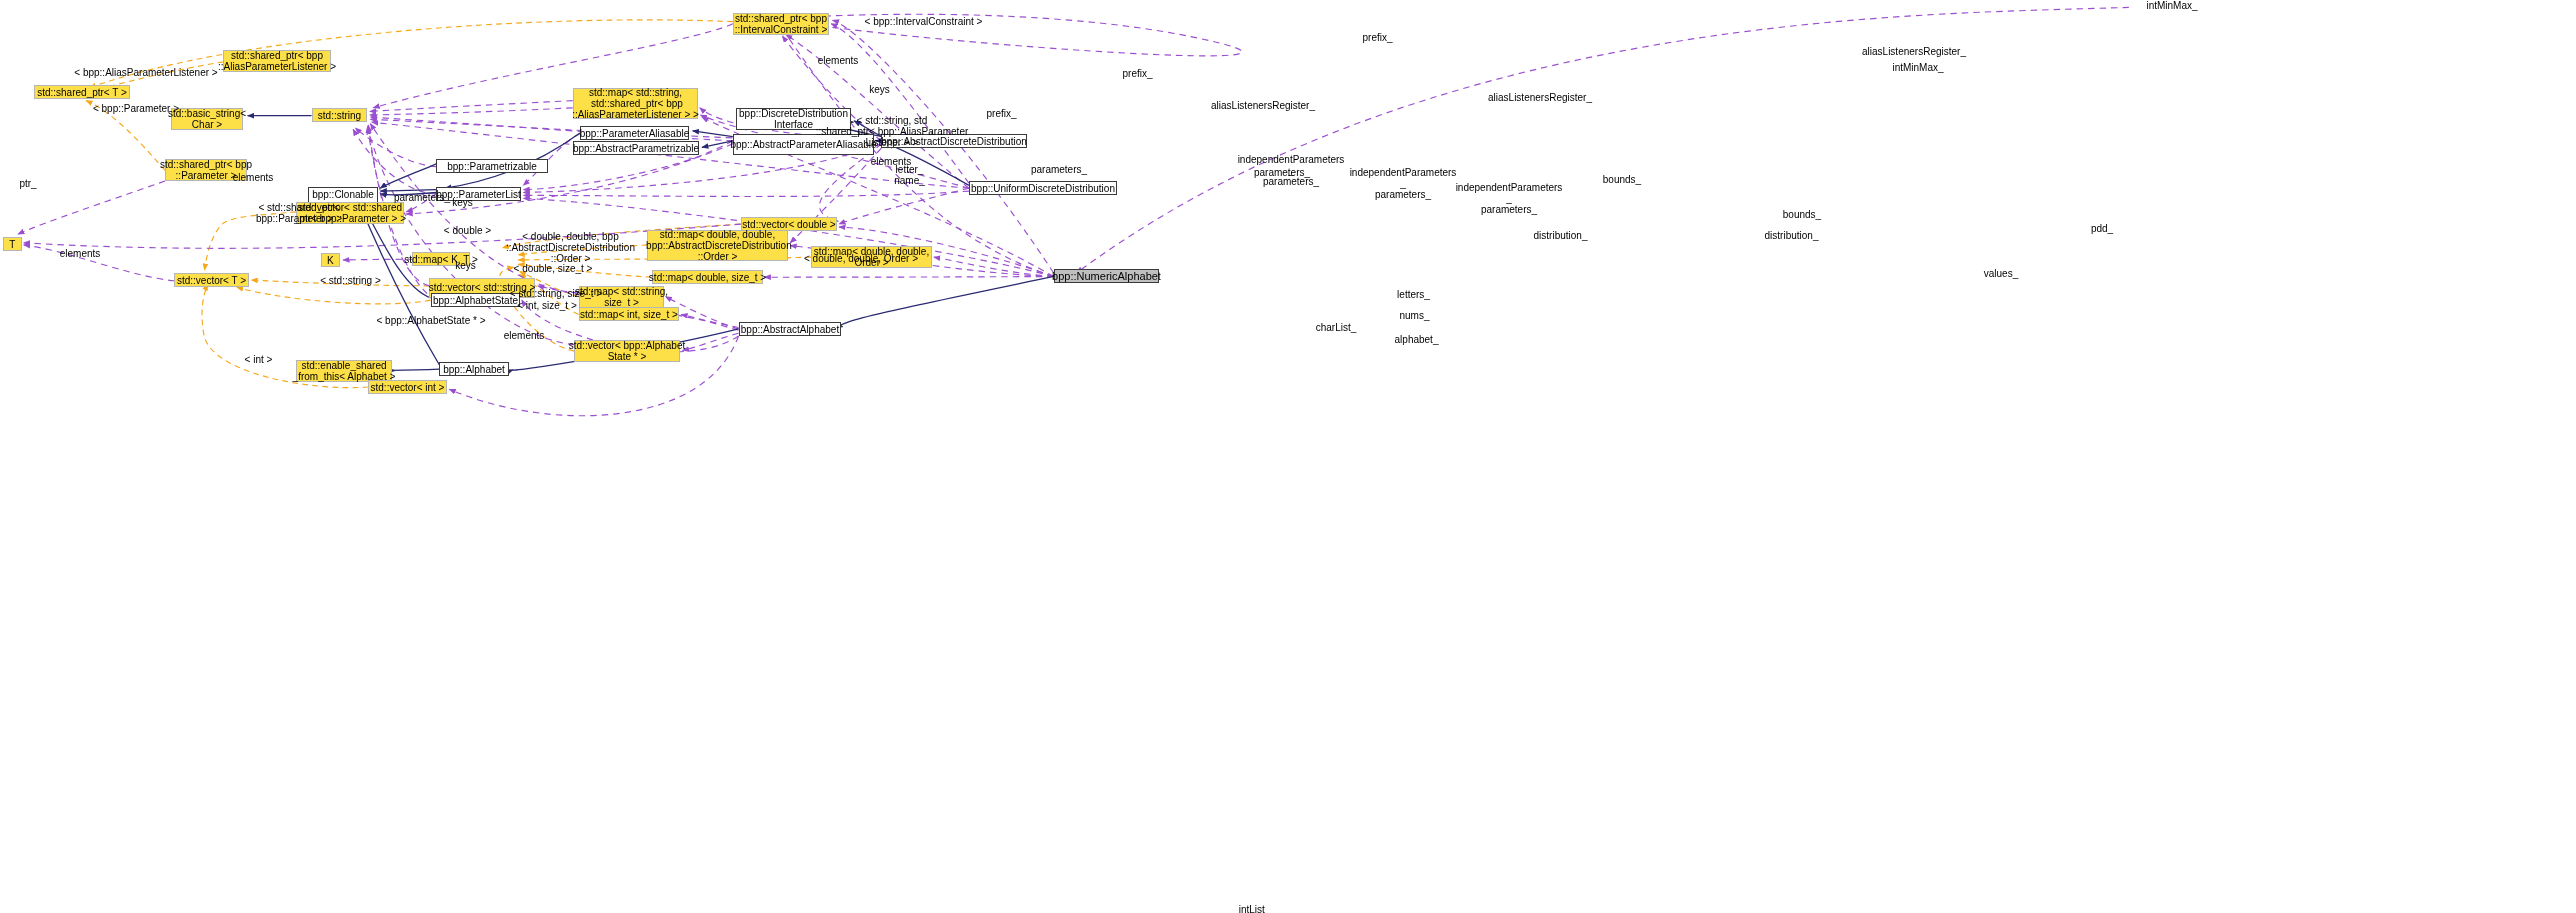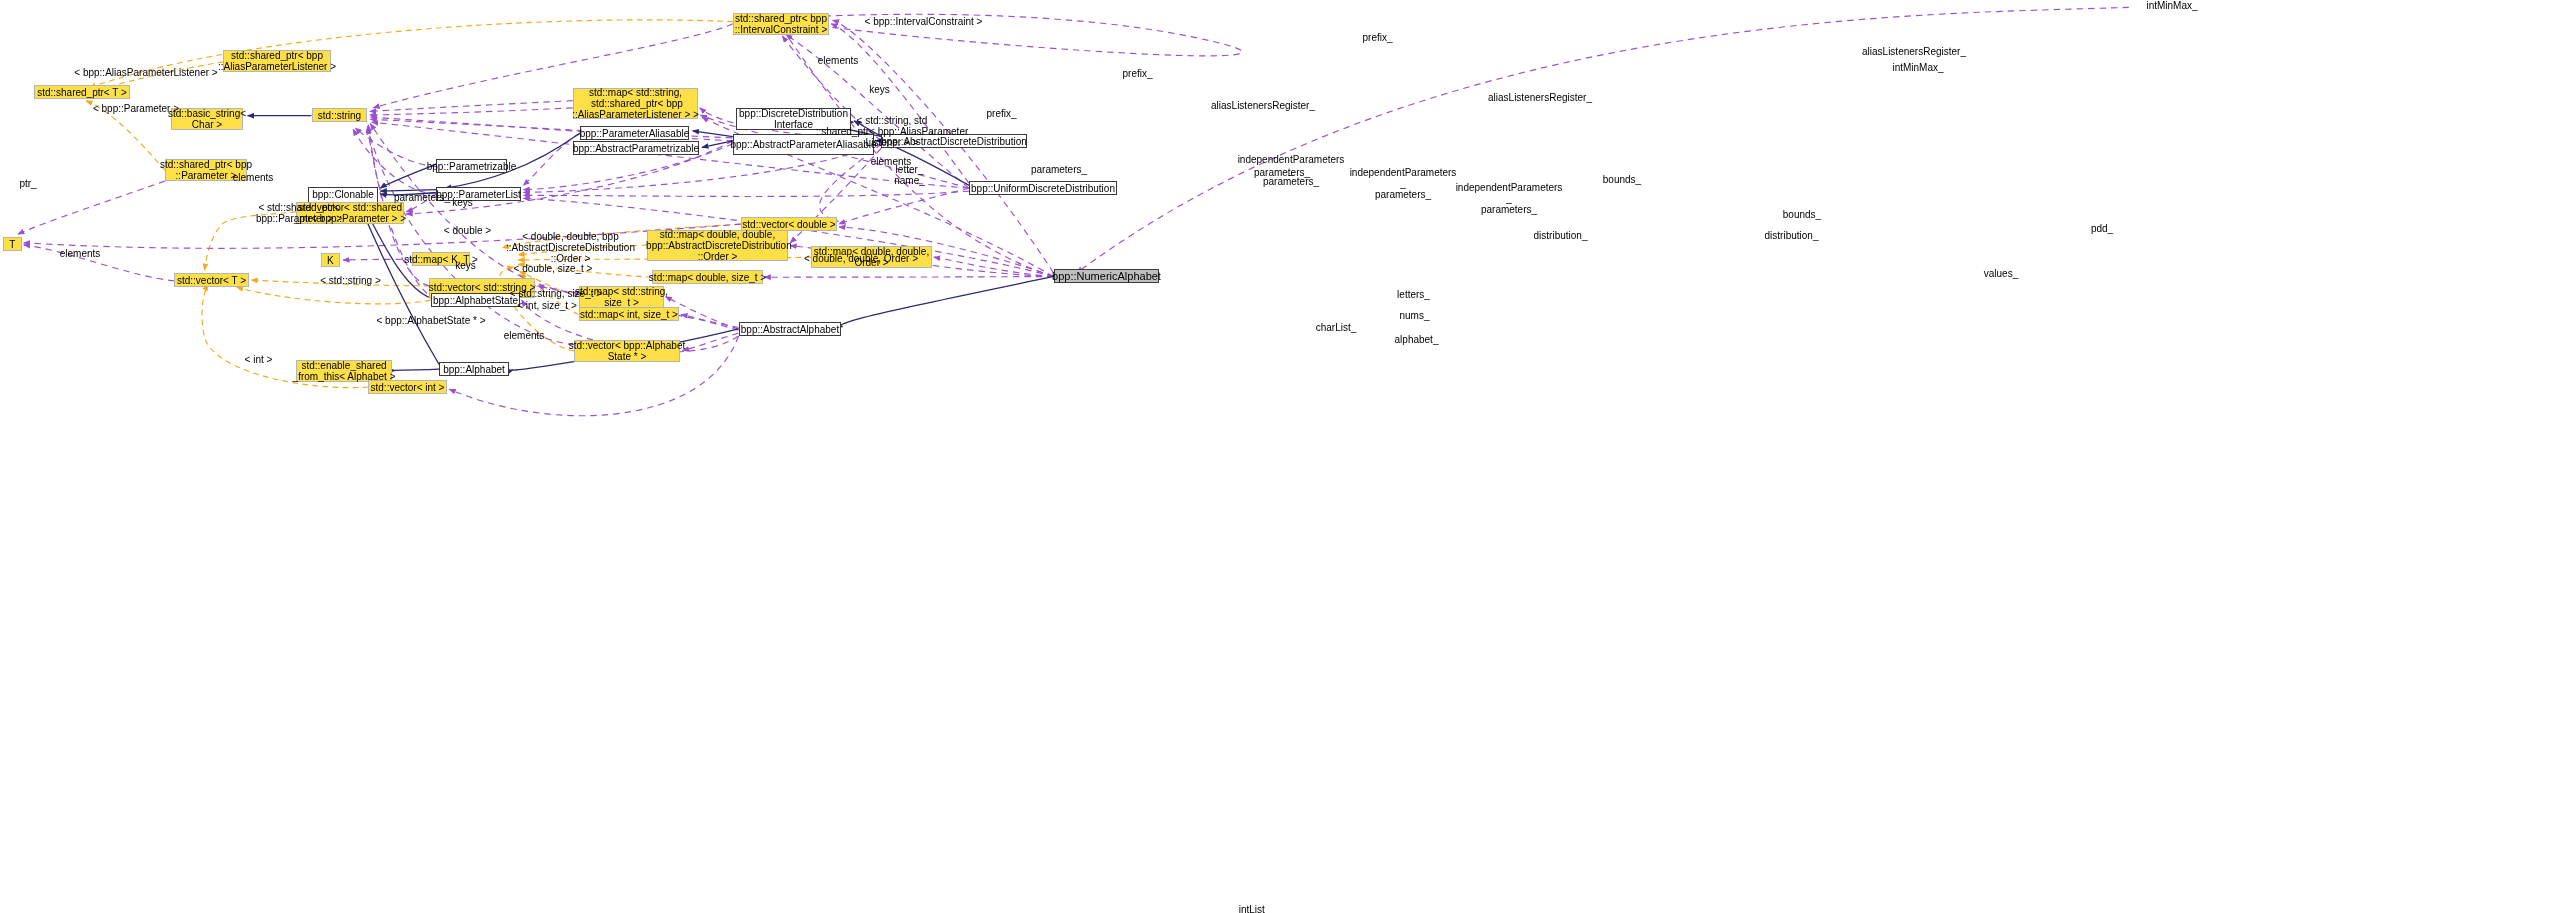--- a/index.html
+++ b/index.html
@@ -150,21 +150,21 @@
  std::shared_ptr&lt; bpp
 ::AliasParameterListener &gt; &gt;</div>
     <div class="node cls" style="left: 736px; top: 108px; width: 115px; height: 21.5px;">bpp::DiscreteDistribution
 Interface</div>
     <div class="node cls" style="left: 580px; top: 126px; width: 109px; height: 14.4px;">bpp::ParameterAliasable</div>
     <div class="node cls" style="left: 733px; top: 134px; width: 141px; height: 21px;">bpp::AbstractParameterAliasable</div>
     <div class="node cls" style="left: 881px; top: 134px; width: 146px; height: 14.4px;">bpp::AbstractDiscreteDistribution</div>
     <div class="node cls" style="left: 573px; top: 141px; width: 126px; height: 14.4px;">bpp::AbstractParametrizable</div>
     <div class="node plain" style="left: 165px; top: 159px; width: 82px; height: 21.5px;">std::shared_ptr&lt; bpp
 ::Parameter &gt;</div>
-    <div class="node cls" style="left: 436px; top: 159px; width: 71px; height: 14.4px;">bpp::Parametrizable</div>
+    <div class="node cls" style="left: 436px; top: 159px; width: 112px; height: 14.4px;">bpp::Parametrizable</div>
     <div class="node cls" style="left: 969px; top: 181px; width: 148px; height: 14.4px;">bpp::UniformDiscreteDistribution</div>
     <div class="node cls" style="left: 308px; top: 187px; width: 70px; height: 16px;">bpp::Clonable</div>
     <div class="node cls" style="left: 436px; top: 187px; width: 85px; height: 14.4px;">bpp::ParameterList</div>
     <div class="node plain" style="left: 296px; top: 202px; width: 108px; height: 21.5px;">std::vector&lt; std::shared
 _ptr&lt; bpp::Parameter &gt; &gt;</div>
     <div class="node plain" style="left: 741px; top: 217px; width: 96px; height: 14.4px;">std::vector&lt; double &gt;</div>
     <div class="node plain" style="left: 647px; top: 230px; width: 141px; height: 31px;">std::map&lt; double, double,
  bpp::AbstractDiscreteDistribution
 ::Order &gt;</div>
     <div class="node plain" style="left: 2.9px; top: 237px; width: 18.7px; height: 14.4px;">T</div>

